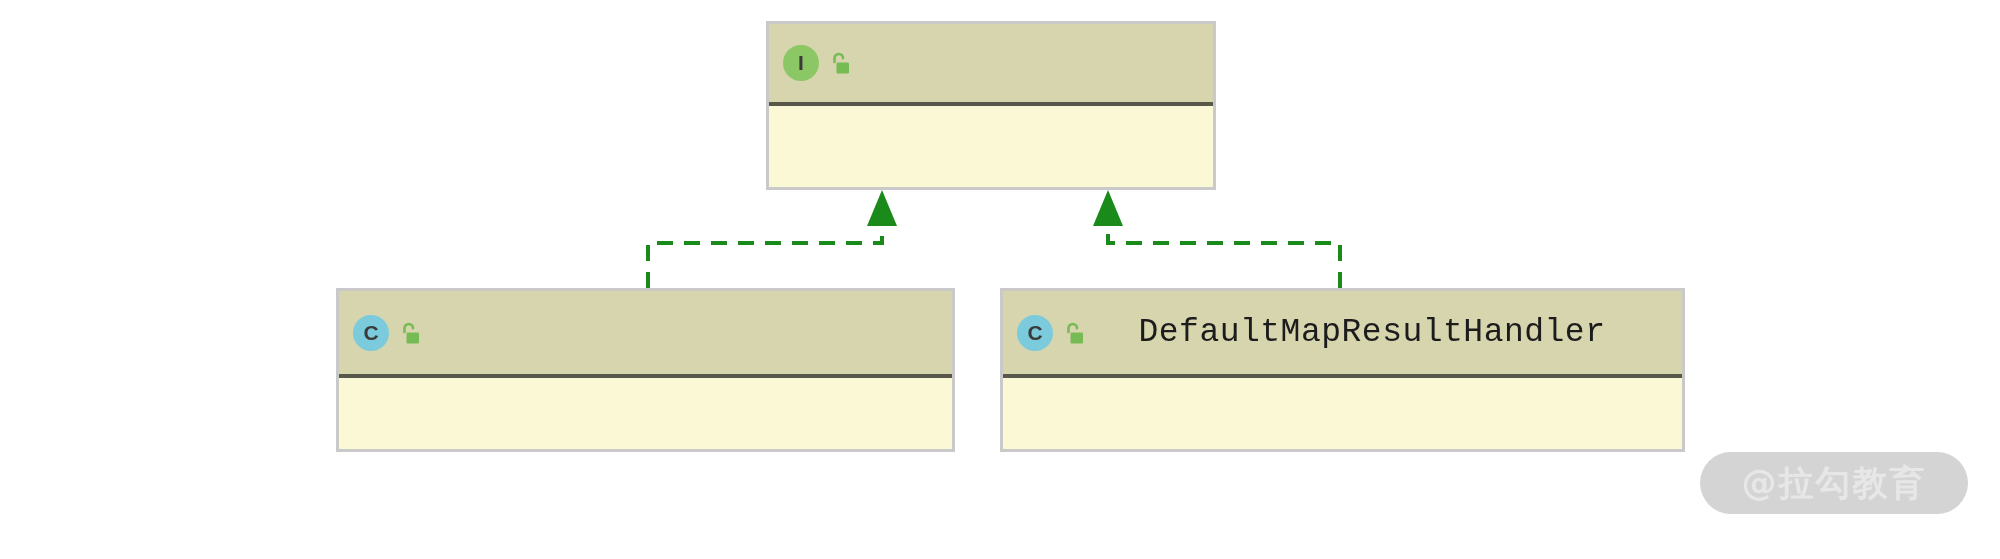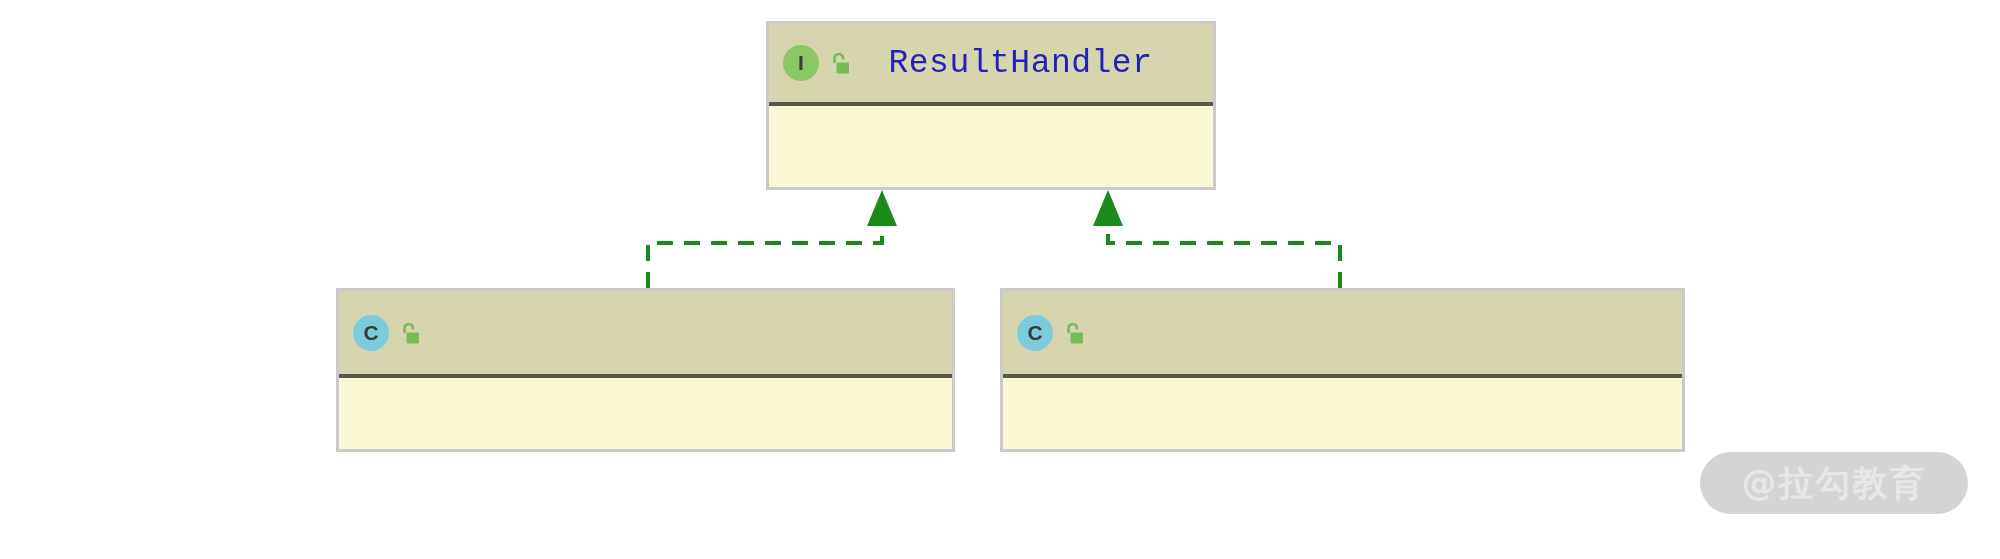--- a/index.html
+++ b/index.html
@@ -166,21 +166,20 @@
 
   <div class="uml-node" id="node-interface">
     <div class="uml-header">
       <span class="type-badge iface">I</span>
       <span class="lock-icon">
         <svg viewBox="0 0 22 24" width="22" height="24">
           <path d="M6.5 10 L6.5 6.2 A4.2 4.2 0 0 1 15 6.2" fill="none" stroke="#77bb55" stroke-width="2.6" stroke-linecap="round"></path>
           <rect x="8.5" y="10.5" width="12.5" height="11" rx="1.2" fill="#77bb55"></rect>
         </svg>
       </span>
-      <span class="uml-title title-blue">ResultHandler</span>
     </div>
     <div class="uml-body"></div>
   </div>
 
   <div class="uml-node" id="node-default-result-handler">
     <div class="uml-header">
       <span class="type-badge cls">C</span>
       <span class="lock-icon">
         <svg viewBox="0 0 22 24" width="22" height="24">
           <path d="M6.5 10 L6.5 6.2 A4.2 4.2 0 0 1 15 6.2" fill="none" stroke="#77bb55" stroke-width="2.6" stroke-linecap="round"></path>
@@ -193,20 +192,21 @@
 
   <div class="uml-node" id="node-default-map-result-handler">
     <div class="uml-header">
       <span class="type-badge cls">C</span>
       <span class="lock-icon">
         <svg viewBox="0 0 22 24" width="22" height="24">
           <path d="M6.5 10 L6.5 6.2 A4.2 4.2 0 0 1 15 6.2" fill="none" stroke="#77bb55" stroke-width="2.6" stroke-linecap="round"></path>
           <rect x="8.5" y="10.5" width="12.5" height="11" rx="1.2" fill="#77bb55"></rect>
         </svg>
       </span>
+      <span class="uml-title title-dark">DefaultMapResultHandler</span>
     </div>
     <div class="uml-body"></div>
   </div>
 
   <div id="watermark">
     <span class="wm-text">@拉勾教育</span>
   </div>
 
 </div>
 

